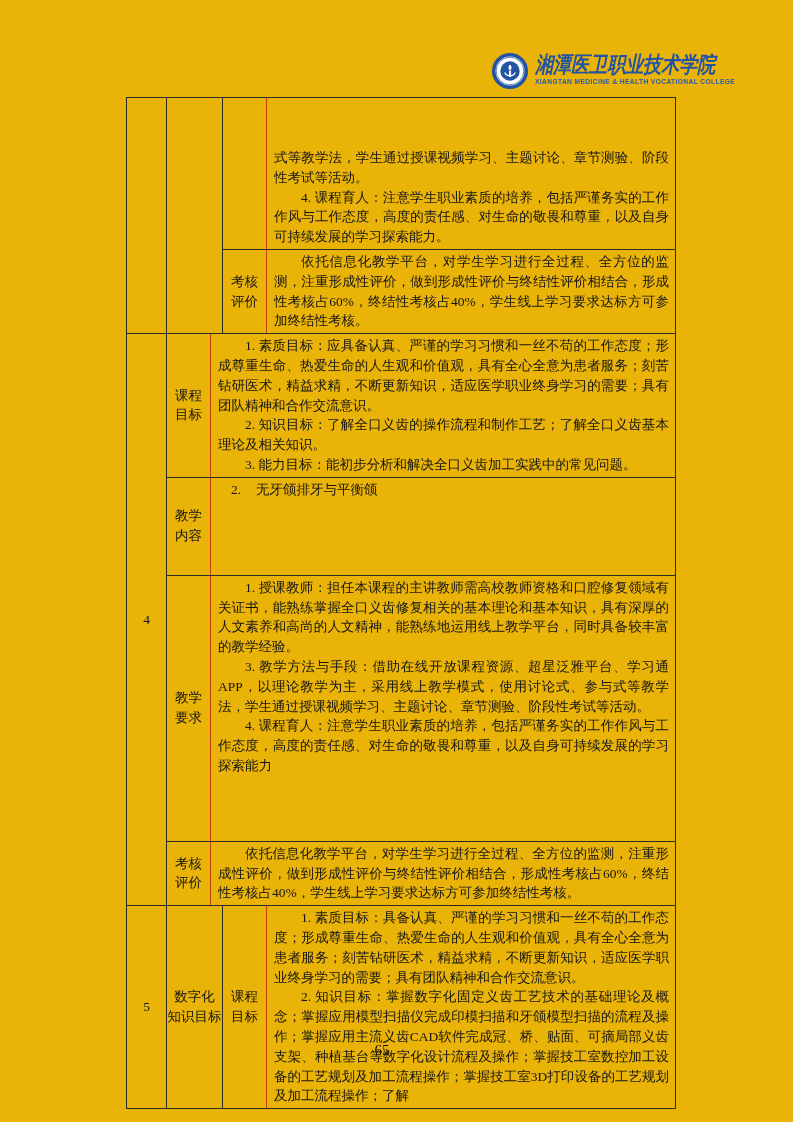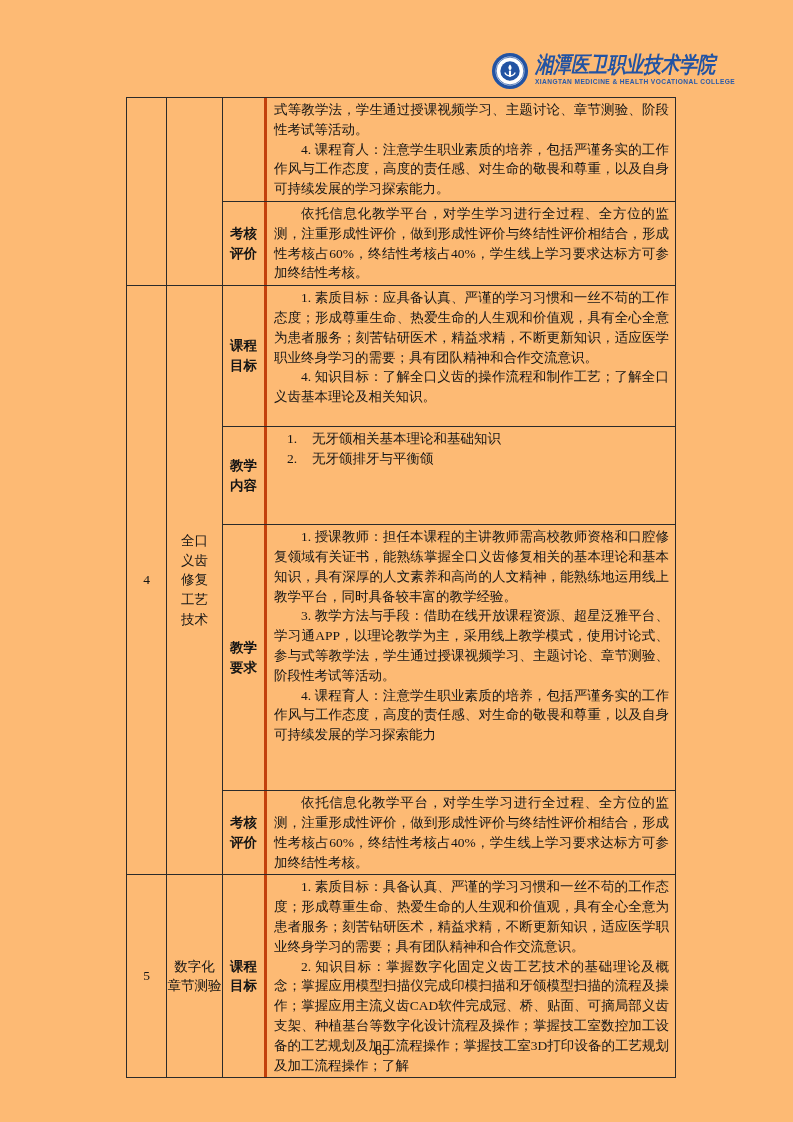--- a/index.html
+++ b/index.html
@@ -1,17 +1,17 @@
 <!DOCTYPE html>
 <html><head>
 <meta charset="utf-8">
 <style>
   html,body{margin:0;padding:0;background:#ffffff;}
   .page{
-    position:relative;width:793px;height:1122px;background:#fdba74;
+    position:relative;width:793px;height:1122px;background:#eab308;
     font-family:"Liberation Serif","DejaVu Serif",serif;color:#151515;
     overflow:hidden;
   }
   
   .brand{position:absolute;left:491px;top:52px;display:flex;align-items:flex-start;gap:6px;}
   .emblem{width:38px;height:38px;flex:none;}
   .brand-text{display:flex;flex-direction:column;align-items:flex-start;}
   .brand-cn{
     font-size:22px;font-weight:bold;font-style:italic;color:#2253a3;
     white-space:nowrap;line-height:25px;letter-spacing:0px;
@@ -37,29 +37,29 @@
   }
   .col-course{
     width:56px;flex:none;border-right:1px solid #2b2b2b;
     display:flex;align-items:center;justify-content:center;
     text-align:center;white-space:pre-line;
   }
   .items{flex:1;display:flex;flex-direction:column;min-width:0;}
   .item{display:flex;align-items:stretch;}
   .item + .item{border-top:1px solid #2b2b2b;}
   .col-label{
-    width:44px;flex:none;border-right:3px solid #c2410c;
+    width:44px;flex:none;border-right:1px solid #c2410c;
     display:flex;align-items:center;justify-content:center;
-    text-align:center;white-space:pre-line;font-weight:bold;
+    text-align:center;white-space:pre-line;
   }
   .col-content{
     flex:1;min-width:0;padding:2px 6px 2px 7px;text-align:justify;
   }
   .col-content p{margin:0;text-indent:2em;}
-  .col-content p.cont{text-indent:0;}
+  .col-content p.cont{text-indent:0;margin-top:48px;}
   .toc-line{padding-left:13px;text-indent:0;}
   .toc-num{display:inline-block;width:25px;}
   
   .page-number{
     position:absolute;left:337px;top:1042px;width:90px;text-align:center;
     font-size:15px;color:#111;
   }
 </style>
 </head>
 <body>
@@ -100,39 +100,34 @@
 评价</div>
           <div class="cell col-content" style="min-height:59px">
             <p>依托信息化教学平台，对学生学习进行全过程、全方位的监测，注重形成性评价，做到形成性评价与终结性评价相结合，形成性考核占60%，终结性考核占40%，学生线上学习要求达标方可参加终结性考核。</p>
           </div>
         </div>
       </div>
     </section>
 
     <section class="row-group">
       <div class="cell col-num">4</div>
-      <div class="cell col-course">全口
-义齿
-修复
-工艺
-技术</div>
       <div class="items">
         <div class="item">
           <div class="cell col-label">课程
 目标</div>
           <div class="cell col-content" style="min-height:140px">
             <p>1. 素质目标：应具备认真、严谨的学习习惯和一丝不苟的工作态度；形成尊重生命、热爱生命的人生观和价值观，具有全心全意为患者服务；刻苦钻研医术，精益求精，不断更新知识，适应医学职业终身学习的需要；具有团队精神和合作交流意识。</p>
-            <p>4. 知识目标：了解全口义齿的操作流程和制作工艺；了解全口义齿基本理论及相关知识。</p>
+            <p>2. 知识目标：了解全口义齿的操作流程和制作工艺；了解全口义齿基本理论及相关知识。</p>
+            <p>3. 能力目标：能初步分析和解决全口义齿加工实践中的常见问题。</p>
           </div>
         </div>
         <div class="item">
           <div class="cell col-label">教学
 内容</div>
           <div class="cell col-content" style="min-height:97px">
-            <div class="toc-line"><span class="toc-num">1.</span><span>无牙颌相关基本理论和基础知识</span></div>
             <div class="toc-line"><span class="toc-num">2.</span><span>无牙颌排牙与平衡颌</span></div>
           </div>
         </div>
         <div class="item">
           <div class="cell col-label">教学
 要求</div>
           <div class="cell col-content" style="min-height:265px">
             <p>1. 授课教师：担任本课程的主讲教师需高校教师资格和口腔修复领域有关证书，能熟练掌握全口义齿修复相关的基本理论和基本知识，具有深厚的人文素养和高尚的人文精神，能熟练地运用线上教学平台，同时具备较丰富的教学经验。</p>
             <p>3. 教学方法与手段：借助在线开放课程资源、超星泛雅平台、学习通APP，以理论教学为主，采用线上教学模式，使用讨论式、参与式等教学法，学生通过授课视频学习、主题讨论、章节测验、阶段性考试等活动。</p>
             <p>4. 课程育人：注意学生职业素质的培养，包括严谨务实的工作作风与工作态度，高度的责任感、对生命的敬畏和尊重，以及自身可持续发展的学习探索能力</p>
@@ -144,21 +139,21 @@
           <div class="cell col-content" style="min-height:59px">
             <p>依托信息化教学平台，对学生学习进行全过程、全方位的监测，注重形成性评价，做到形成性评价与终结性评价相结合，形成性考核占60%，终结性考核占40%，学生线上学习要求达标方可参加终结性考核。</p>
           </div>
         </div>
       </div>
     </section>
 
     <section class="row-group">
       <div class="cell col-num">5</div>
       <div class="cell col-course">数字化
-章节测验</div>
+知识目标</div>
       <div class="items">
         <div class="item">
           <div class="cell col-label">课程
 目标</div>
           <div class="cell col-content" style="min-height:181px">
             <p>1. 素质目标：具备认真、严谨的学习习惯和一丝不苟的工作态度；形成尊重生命、热爱生命的人生观和价值观，具有全心全意为患者服务；刻苦钻研医术，精益求精，不断更新知识，适应医学职业终身学习的需要；具有团队精神和合作交流意识。</p>
             <p>2. 知识目标：掌握数字化固定义齿工艺技术的基础理论及概念；掌握应用模型扫描仪完成印模扫描和牙颌模型扫描的流程及操作；掌握应用主流义齿CAD软件完成冠、桥、贴面、可摘局部义齿支架、种植基台等数字化设计流程及操作；掌握技工室数控加工设备的工艺规划及加工流程操作；掌握技工室3D打印设备的工艺规划及加工流程操作；了解</p>
           </div>
         </div>
       </div>

